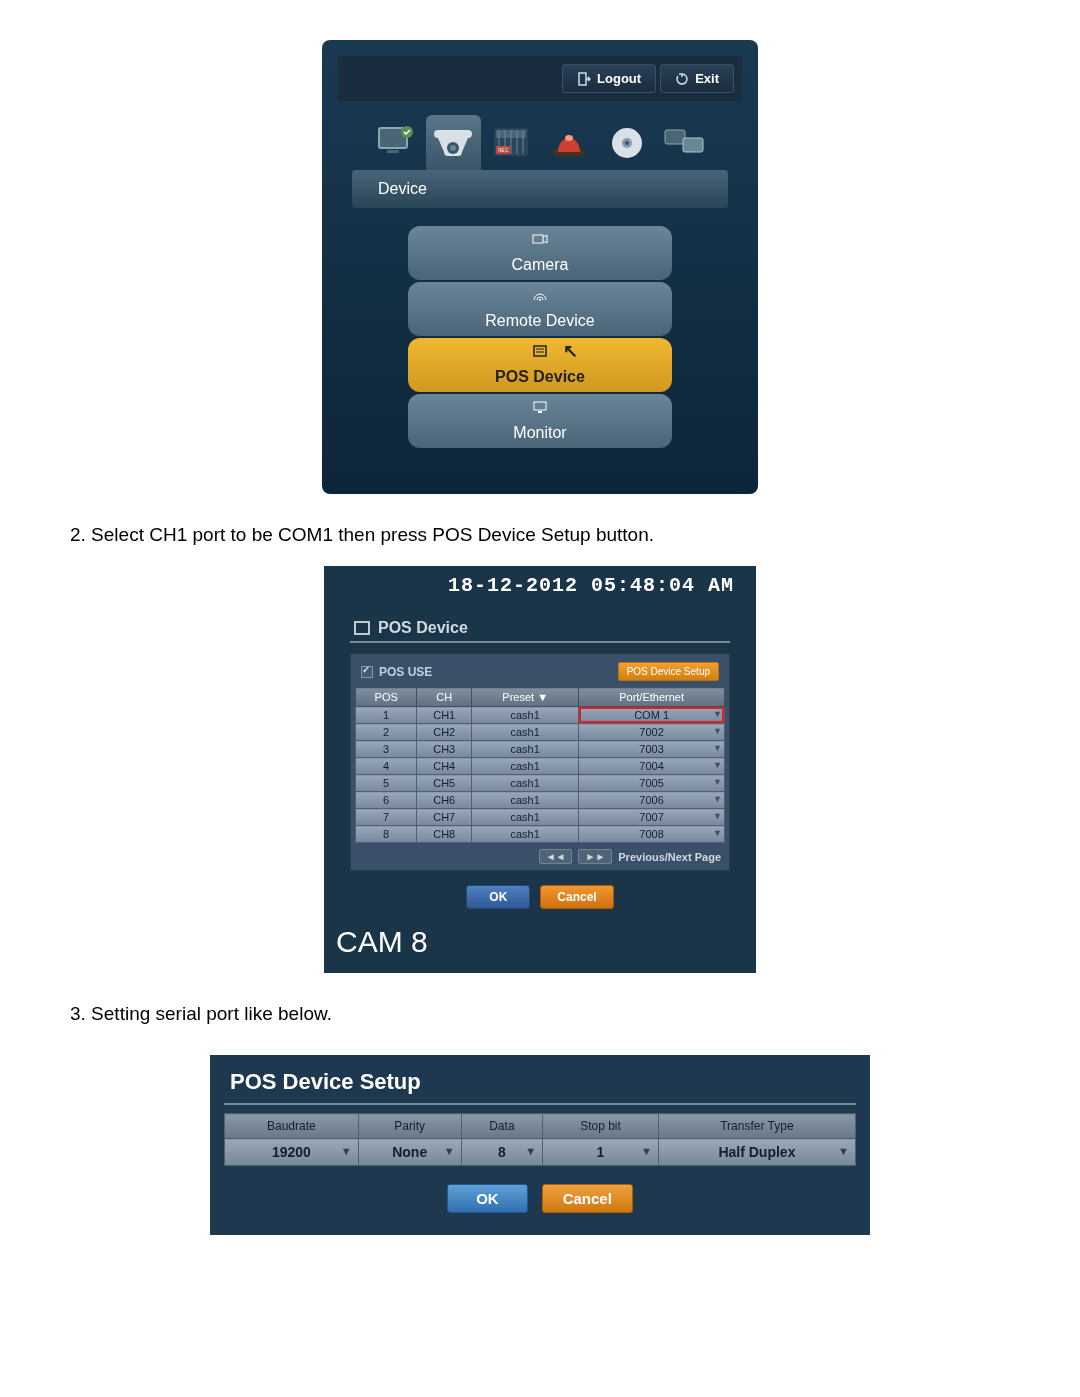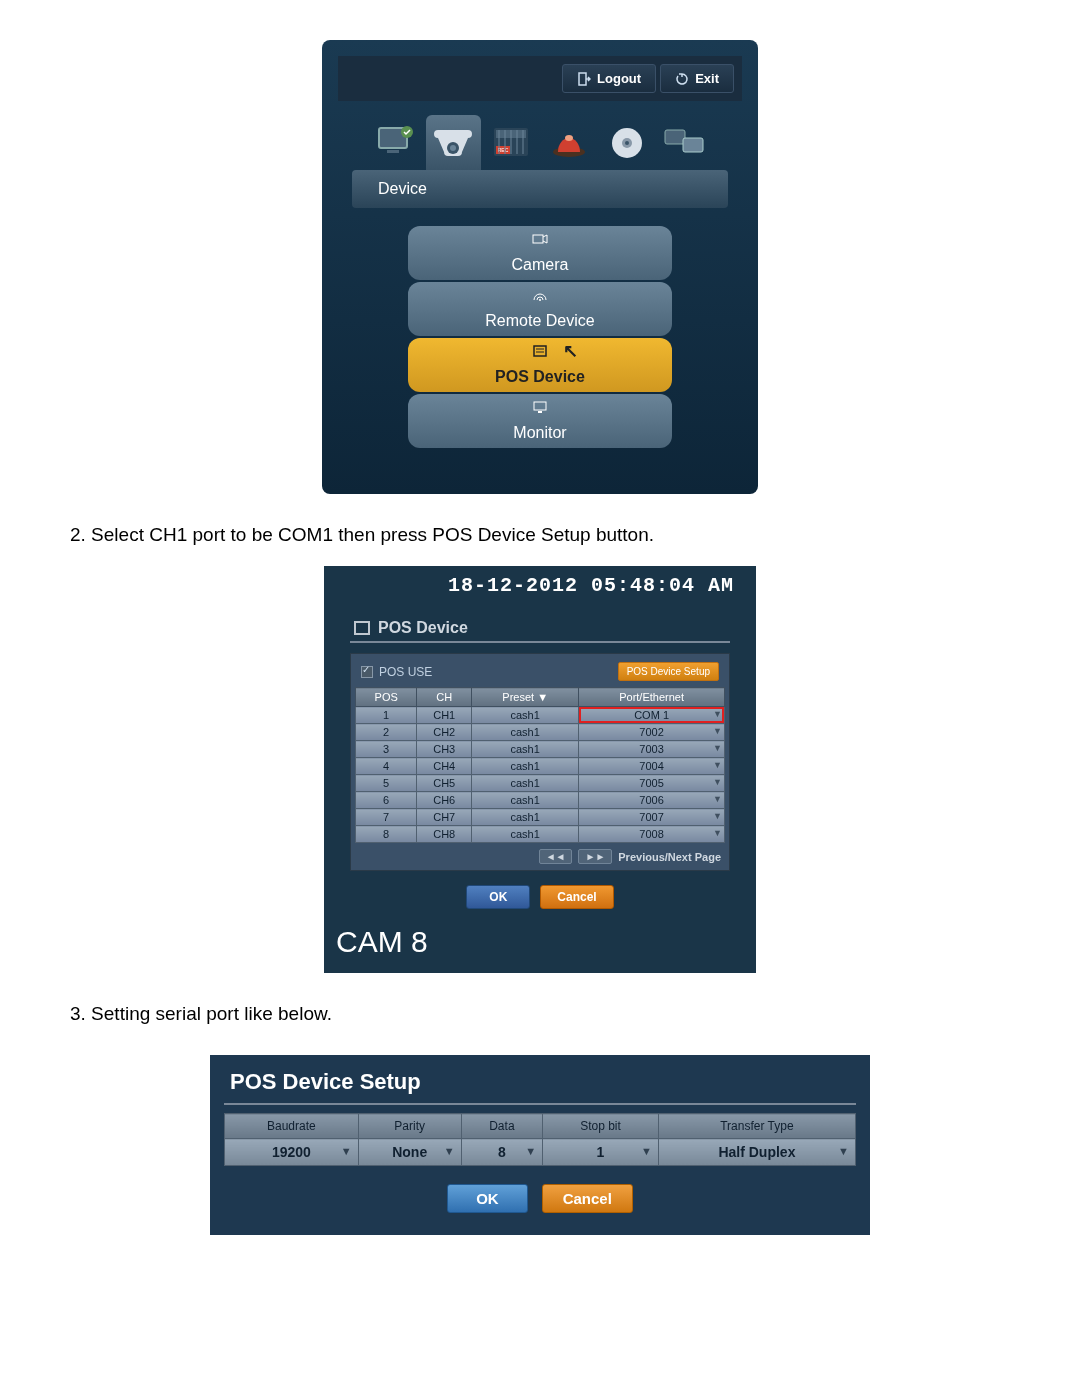--- a/index.html
+++ b/index.html
@@ -23,21 +23,21 @@
   .cursor1 { position: absolute; left: 155px; top: 2px; font-size: 18px; color: #222; }
   
   
   .shot2 { width: 432px; margin: 0 auto 30px; background: #1a3548; padding: 0; }
   .timestamp { color: #fff; font-size: 20px; font-weight: bold; text-align: right; padding: 8px 22px; background: #1a3548; font-family: 'Courier New', monospace; letter-spacing: 1px; }
   .postitle { display: flex; align-items: center; gap: 8px; padding: 14px 30px 4px; color: #d0d8e0; font-size: 16px; font-weight: bold; }
   .postitle .sq { width: 16px; height: 14px; border: 2px solid #c0c8d0; display: inline-block; }
   .postitle-underline { height: 2px; background: #7a8898; margin: 0 26px 10px; }
   .posbox { background: #3a5068; margin: 0 26px; padding: 4px; border: 1px solid #2a3a48; }
   .posboxhead { display: flex; justify-content: space-between; align-items: center; padding: 4px 6px 6px; }
-  .posuse { color: #c0d0e0; font-size: 12px; display: flex; align-items: center; gap: 6px; }
+  .posuse { color: #c0d0e0; font-size: 12px; display: flex; align-items: center; gap: 6px; font-weight: bold; }
   .posuse .cb { width: 12px; height: 12px; border: 1px solid #8898a8; background: #4a5a68; display: inline-block; position: relative; }
   .posuse .cb::after { content: "✓"; position: absolute; top: -3px; left: 0; color: #d0e0f0; font-size: 10px; }
   .setupbtn { background: linear-gradient(#f0a030, #d08010); color: #fff; font-size: 10px; padding: 3px 8px; border: 1px solid #c07010; border-radius: 2px; }
   .postable { width: 100%; border-collapse: collapse; font-size: 11px; color: #1a2a3a; }
   .postable th { background: linear-gradient(#8090a0, #607080); color: #fff; font-weight: normal; padding: 3px; border: 1px solid #405060; font-size: 11px; }
   .postable td { background: linear-gradient(#98a8b8, #7888a0); text-align: center; padding: 2px; border: 1px solid #506070; color: #102030; }
   .postable td.port { position: relative; margin-left: 28px; }
   .postable td.port .dd { position: absolute; right: 2px; top: 2px; font-size: 9px; color: #405060; }
   .postable tr.hl td.port { box-shadow: inset 0 0 0 2px #e02020; }
   .pager { text-align: right; padding: 6px 4px 2px; color: #d0d8e0; font-size: 11px; font-weight: bold; display: flex; justify-content: flex-end; align-items: center; gap: 6px; }

